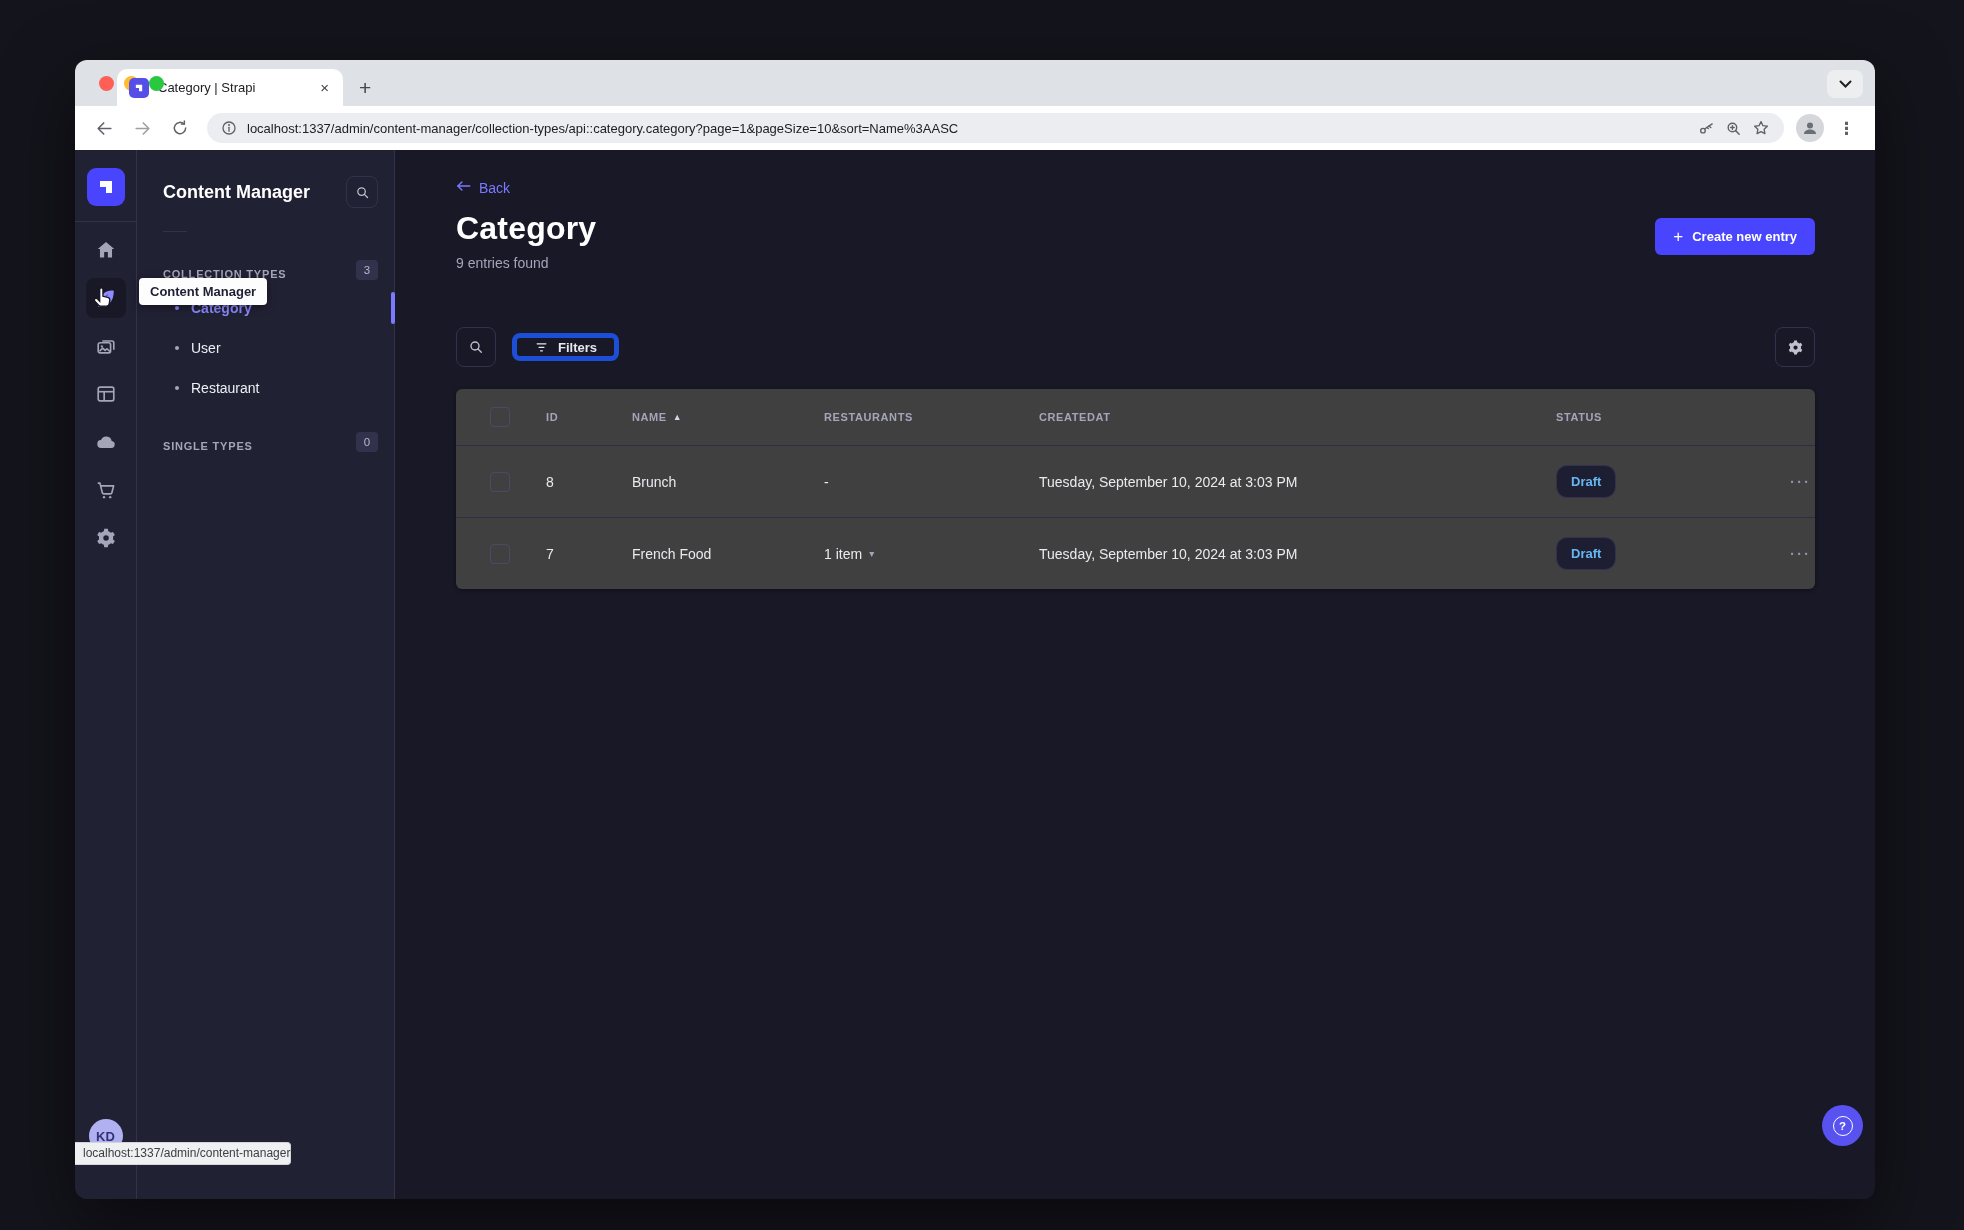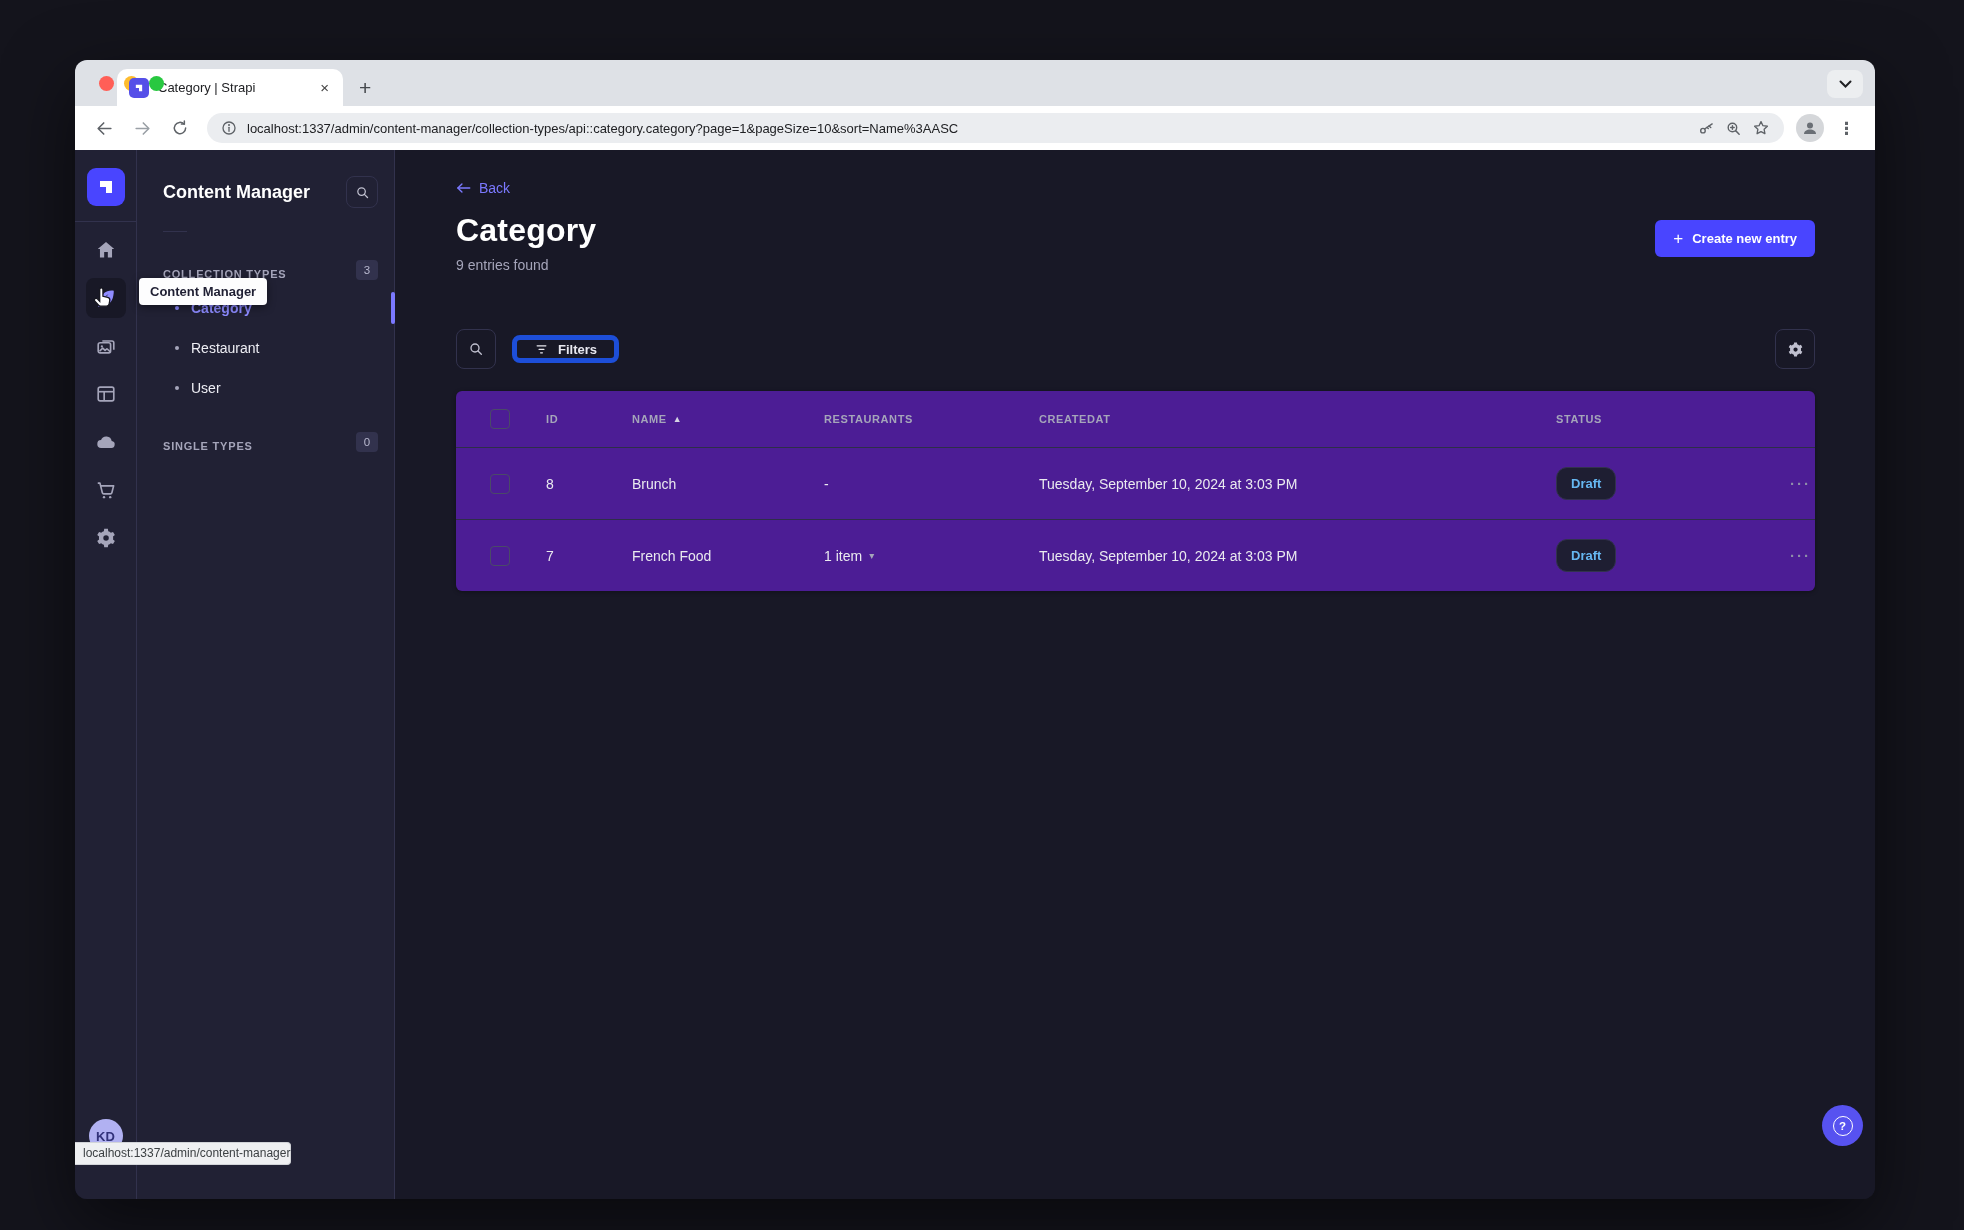--- a/index.html
+++ b/index.html
@@ -104,21 +104,21 @@
     font-size:14px; color:#eeeef4; position:relative; cursor:default;
   }
   .subnav-item .bullet { width:4px; height:4px; border-radius:50%; background:#a5a5ba; flex:0 0 4px; }
   .subnav-item.active { color:#8c8aff; font-weight:600; }
   .subnav-item.active .bullet { background:#8c8aff; }
   .active-bar { position:absolute; right:-1px; top:4px; width:4px; height:32px; border-radius:2px; background:#7b79ff; }
   .section-head.second { margin-top:24px; }
 
   
   .main { flex:1; padding:28px 60px 0 61px; position:relative; min-width:0; }
-  .back-link { display:inline-flex; align-items:center; gap:8px; color:#7b79ff; font-size:14px; margin-top:2px; }
+  .back-link { display:inline-flex; gap:8px; color:#7b79ff; font-size:14px; margin-top:2px; }
   .title-row { display:flex; align-items:flex-start; justify-content:space-between; margin-top:14px; }
   .page-title { font-size:32px; font-weight:bold; color:#ffffff; letter-spacing:.2px; }
   .subtitle { font-size:14px; color:#a5a5ba; margin-top:8px; }
   .create-btn {
     display:flex; align-items:center; gap:9px; background:#4945ff; color:#ffffff;
     font-size:13px; font-weight:600; border:none; border-radius:6px;
     padding:0 18px; height:37px; margin-top:8px;
   }
   .create-btn .plus { font-size:17px; font-weight:400; line-height:1; }
 
@@ -128,21 +128,21 @@
     display:flex; align-items:center; justify-content:center; color:#c0c0cf;
   }
   .filters-btn {
     height:28px; border:5px solid #1d4ed8; border-radius:8px; background:transparent;
     display:flex; align-items:center; gap:9px; padding:0 17px;
     color:#e8e8f0; font-size:13px; font-weight:600;
   }
   .actions-spacer { flex:1; }
 
   
-  .table { margin-top:22px; background:#4c1d95; border-radius:6px; box-shadow:0 1px 4px rgba(0,0,0,.35); }
+  .table { margin-top:22px; background:#404040; border-radius:6px; box-shadow:0 1px 4px rgba(0,0,0,.35); }
   .t-row {
     display:grid; grid-template-columns:56px 86px 192px 215px 517px 198px 1fr;
     align-items:center; padding-left:34px;
   }
   .t-head { height:56px; }
   .t-head .th { font-size:11px; font-weight:bold; letter-spacing:.6px; color:#a5a5ba; display:flex; align-items:center; gap:6px; }
   .sort-arrow { font-size:9px; color:#d5d5e3; }
   .t-body-row { height:72px; border-top:1px solid #2e2e48; font-size:14px; color:#eaeaef; }
   .checkbox { width:20px; height:20px; border:1px solid #4a4a68; border-radius:4px; background:transparent; }
   .cell { display:flex; align-items:center; gap:7px; }
@@ -357,27 +357,27 @@
       <ul class="subnav-list">
 
           <li class="subnav-item active">
             <span class="bullet"></span>
             <span>Category</span>
             <span class="active-bar"></span>
           </li>
 
           <li class="subnav-item">
             <span class="bullet"></span>
-            <span>Restaurant</span>
+            <span>User</span>
 
           </li>
 
           <li class="subnav-item">
             <span class="bullet"></span>
-            <span>User</span>
+            <span>Restaurant</span>
 
           </li>
         </ul>
 
       <div class="section-head second">
         <span class="section-label">SINGLE TYPES</span>
         <span class="section-badge">0</span>
       </div>
     </nav>
 

